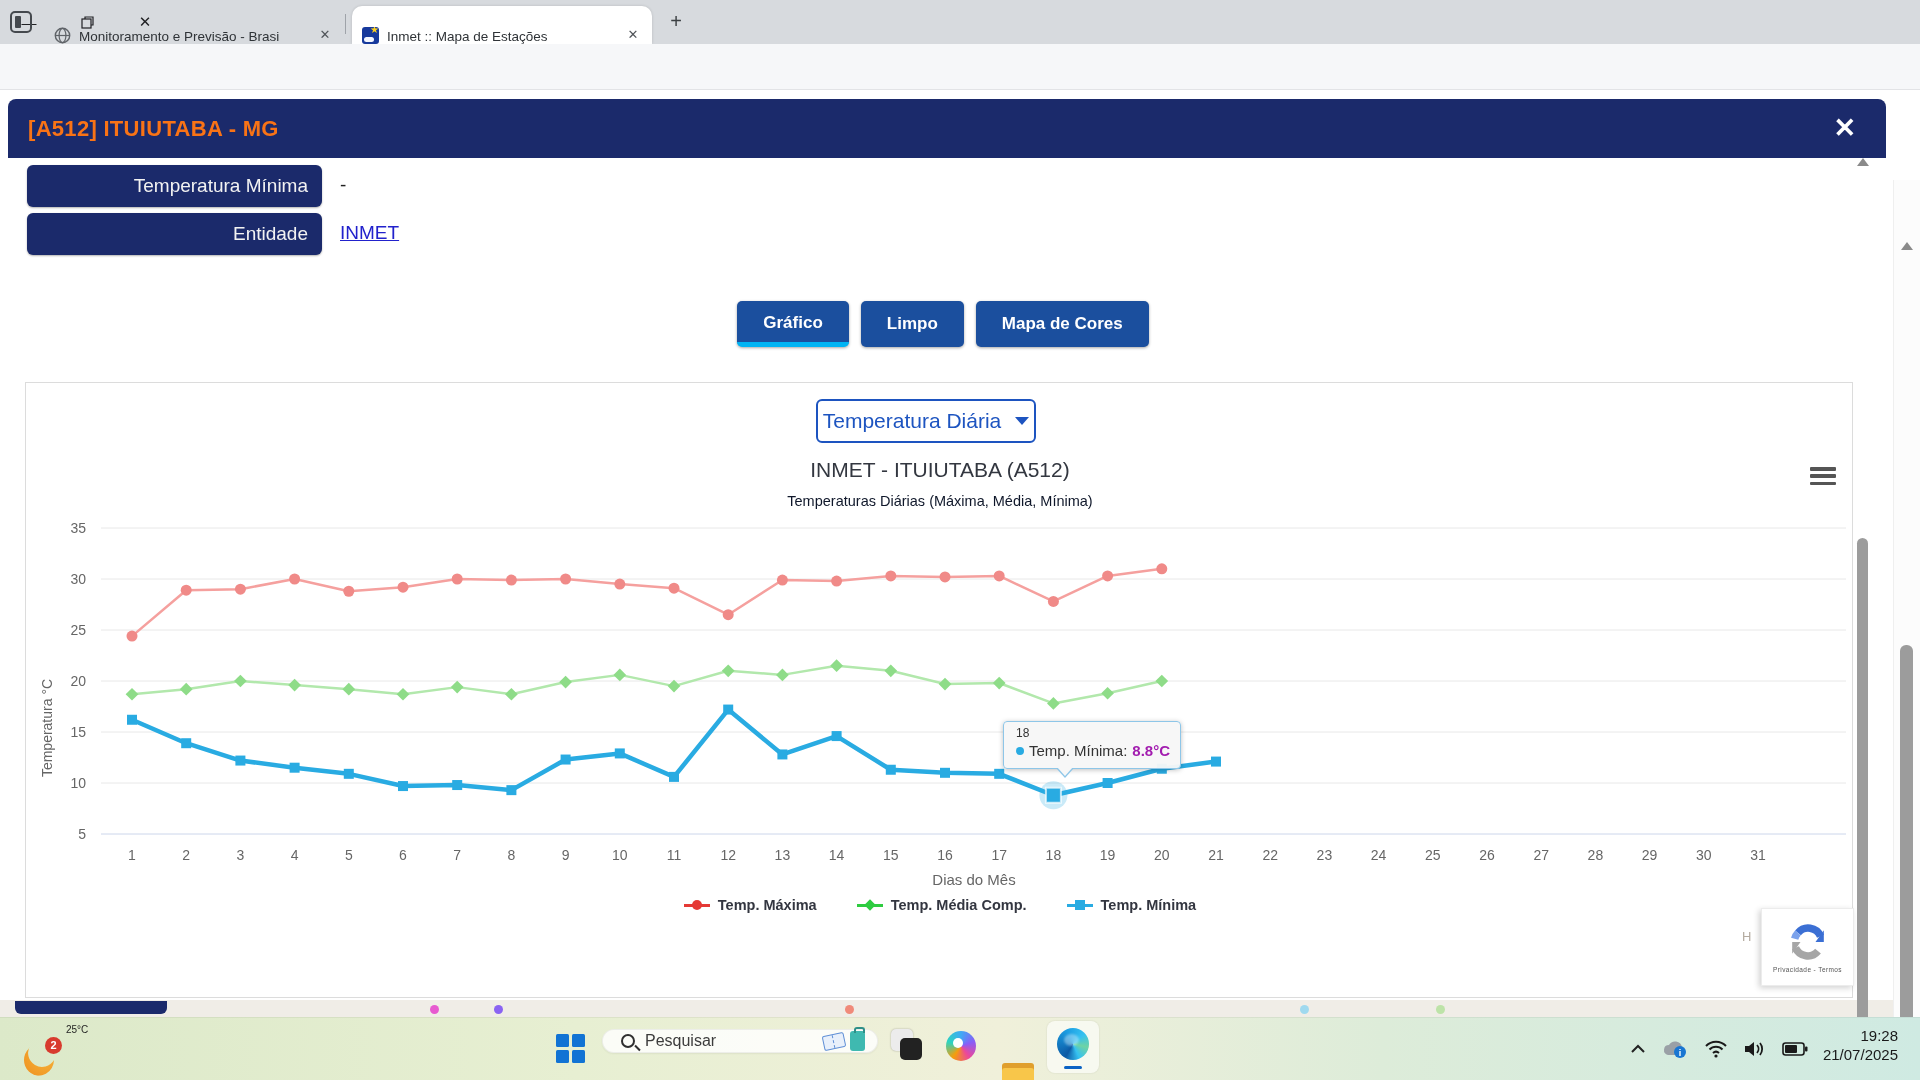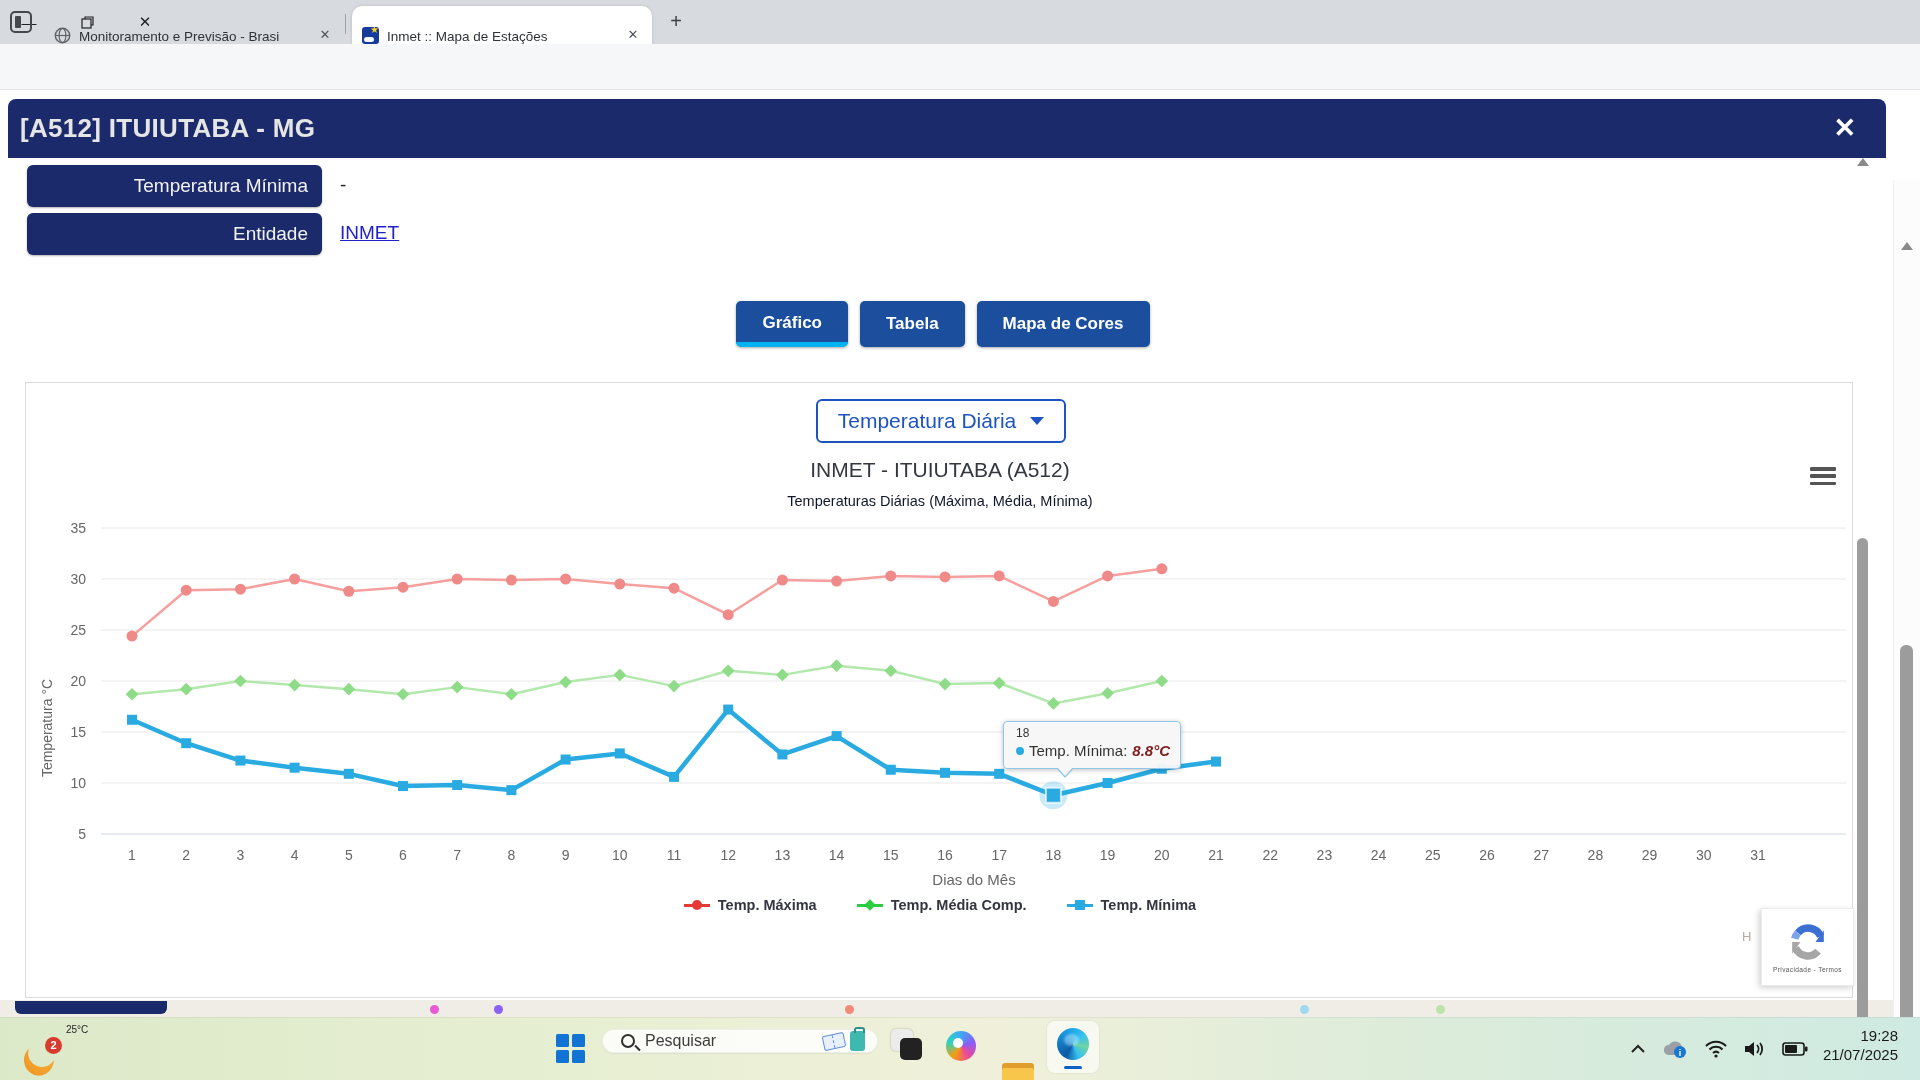--- a/index.html
+++ b/index.html
@@ -36,32 +36,32 @@
   .avatar{width:26px;height:26px;border-radius:50%;background:#b9bdc4;position:relative;overflow:hidden;}
   .avatar::before{content:"";position:absolute;left:8px;top:5px;width:10px;height:10px;border-radius:50%;background:#86898f;}
   .avatar::after{content:"";position:absolute;left:3px;top:16px;width:20px;height:12px;border-radius:50%;background:#86898f;}
   .copilot{width:24px;height:24px;border-radius:50%;background:conic-gradient(#3fa9f5,#8a5cf6,#ec4899,#f59e0b,#2dd4bf,#3fa9f5);position:relative;}
   .copilot::after{content:"";position:absolute;left:7px;top:7px;width:10px;height:10px;border-radius:50%;background:#fff;}
   .dots{color:#3c4043;font-size:18px;letter-spacing:1px;}
 
   
   .page{left:0;top:90px;width:1920px;height:927px;background:#fff;}
   .modal-header{left:8px;top:9px;width:1878px;height:59px;background:#1b2a6b;border-radius:8px 8px 0 0;display:flex;align-items:center;}
-  .modal-title{color:#e5e5e5;font-size:26px;font-weight:bold;margin-left:12px;letter-spacing:.3px;}
+  .modal-title{color:#f97316;font-size:22px;font-weight:bold;margin-left:20px;letter-spacing:.3px;}
   .modal-close{position:absolute;right:30px;top:14px;color:#fff;font-size:27px;font-weight:bold;line-height:30px;}
   .fieldpill{left:27px;width:295px;height:42px;background:#1b2a6b;border-radius:6px;display:flex;align-items:center;justify-content:flex-end;padding-right:14px;box-shadow:0 1px 2px rgba(0,0,0,.3);}
   .fieldpill span{color:#f2f2f2;font-size:19px;font-weight:normal;}
   .fieldval{left:340px;font-size:19px;color:#222;}
   a.inmet{color:#2222cc;text-decoration:underline;font-size:19px;}
   .btnrow{left:0;top:211px;width:1886px;display:flex;justify-content:center;gap:12px;}
   .mbtn{height:46px;background:#1b4f9e;color:#fff;font-weight:bold;font-size:17px;border:none;border-radius:5px;padding:0 26px;box-shadow:0 1px 3px rgba(0,0,0,.35);}
   .mbtn.active{border-bottom:5px solid #00b4f4;padding-top:2px;}
 
   .chart-panel{left:25px;top:292px;width:1828px;height:616px;background:#fff;border:1px solid #dcdcdc;}
-  .dropdown{position:absolute;left:790px;top:16px;width:250px;height:44px;border:2px solid #1d54c0;border-radius:6px;display:flex;align-items:center;justify-content:center;gap:14px;background:#fff;}
+  .dropdown{position:absolute;left:790px;top:16px;width:220px;height:44px;border:2px solid #1d54c0;border-radius:6px;display:flex;align-items:center;justify-content:center;gap:14px;background:#fff;}
   .dropdown span{color:#1d54c0;font-size:21px;}
   .caret{width:0;height:0;border-left:7px solid transparent;border-right:7px solid transparent;border-top:8px solid #1d54c0;}
   .chart-title{position:absolute;left:0;top:75px;width:1828px;text-align:center;font-size:21px;color:#333740;}
   .chart-subtitle{position:absolute;left:0;top:110px;width:1828px;text-align:center;font-size:14.5px;color:#0f172a;}
   .burger{position:absolute;right:16px;top:84px;width:26px;height:18px;display:flex;flex-direction:column;justify-content:space-between;}
   .burger div{height:3.5px;background:#555;border-radius:1px;}
   svg text{font-family:"Liberation Sans",sans-serif;}
   .legend{position:absolute;left:0;top:514px;width:1828px;display:flex;justify-content:center;gap:40px;align-items:center;}
   .litem{display:flex;align-items:center;gap:8px;font-size:14.5px;font-weight:bold;color:#333640;}
   .lm{width:26px;height:3px;position:relative;}
@@ -69,21 +69,21 @@
   .lm.red{background:#e53935;}   .lm.red::after{width:10px;height:10px;border-radius:50%;background:#e53935;}
   .lm.green{background:#2ecc40;} .lm.green::after{width:8px;height:8px;background:#2ecc40;transform:translate(-50%,-50%) rotate(45deg);}
   .lm.blue{background:#29abe2;}  .lm.blue::after{width:10px;height:10px;background:#29abe2;}
 
   .tooltip{position:absolute;left:977px;top:338px;width:178px;height:48px;background:rgba(247,247,247,.96);border:1px solid #8ec6e8;border-radius:4px;box-shadow:0 1px 5px rgba(0,0,0,.25);padding:4px 0 0 12px;z-index:5;}
   .tooltip::before{content:"";position:absolute;left:52px;bottom:-10px;border-left:9px solid transparent;border-right:9px solid transparent;border-top:10px solid #8ec6e8;}
   .tooltip::after{content:"";position:absolute;left:53px;bottom:-8px;border-left:8px solid transparent;border-right:8px solid transparent;border-top:9px solid #f7f7f7;}
   .tt-day{font-size:12px;color:#333;}
   .tt-row{font-size:15px;color:#333;display:flex;align-items:center;gap:5px;margin-top:2px;}
   .tt-dot{width:8px;height:8px;border-radius:50%;background:#29abe2;display:inline-block;}
-  .tt-row b{color:#7f1d1d;font-style:italic;}
+  .tt-row b{color:#a21caf;}
 
   .credit{position:absolute;left:1716px;top:546px;font-size:13px;color:#b4aba0;}
   .recaptcha{position:absolute;left:1735px;top:525px;width:93px;height:78px;background:#fff;border:1px solid #ececec;box-shadow:-2px 2px 6px rgba(0,0,0,.18);display:flex;flex-direction:column;align-items:center;justify-content:center;gap:4px;z-index:6;}
   .recaptcha .rc-text{font-size:6.5px;color:#555;letter-spacing:.4px;}
 
   .scroll-inner{left:1856px;top:60px;width:14px;height:940px;}
   .scroll-browser{left:1893px;top:90px;width:27px;height:927px;background:#fcfcfc;border-left:1px solid #efefef;}
   .arrow-up{width:0;height:0;border-left:6px solid transparent;border-right:6px solid transparent;border-bottom:8px solid #8a8a8a;}
   .arrow-down{width:0;height:0;border-left:6px solid transparent;border-right:6px solid transparent;border-top:8px solid #8a8a8a;}
   .thumb{background:#9c9c9c;border-radius:6px;}
@@ -209,21 +209,21 @@
     </div>
     <div class="abs fieldval" style="top:84px">-</div>
 
     <div class="abs fieldpill" style="top:123px">
       <span>Entidade</span>
     </div>
     <a class="abs inmet" href="#" style="top:132px;left:340px">INMET</a>
 
     <div class="abs btnrow">
       <button class="mbtn active">Gráfico</button>
-      <button class="mbtn">Tabela</button>
+      <button class="mbtn">Limpo</button>
       <button class="mbtn">Mapa de Cores</button>
     </div>
 
     <div class="abs chart-panel">
       <div class="dropdown">
         <span>Temperatura Diária</span>
         <span class="caret"></span>
       </div>
       <div class="chart-title">INMET - ITUIUTABA (A512)</div>
       <div class="chart-subtitle">Temperaturas Diárias (Máxima, Média, Mínima)</div>

